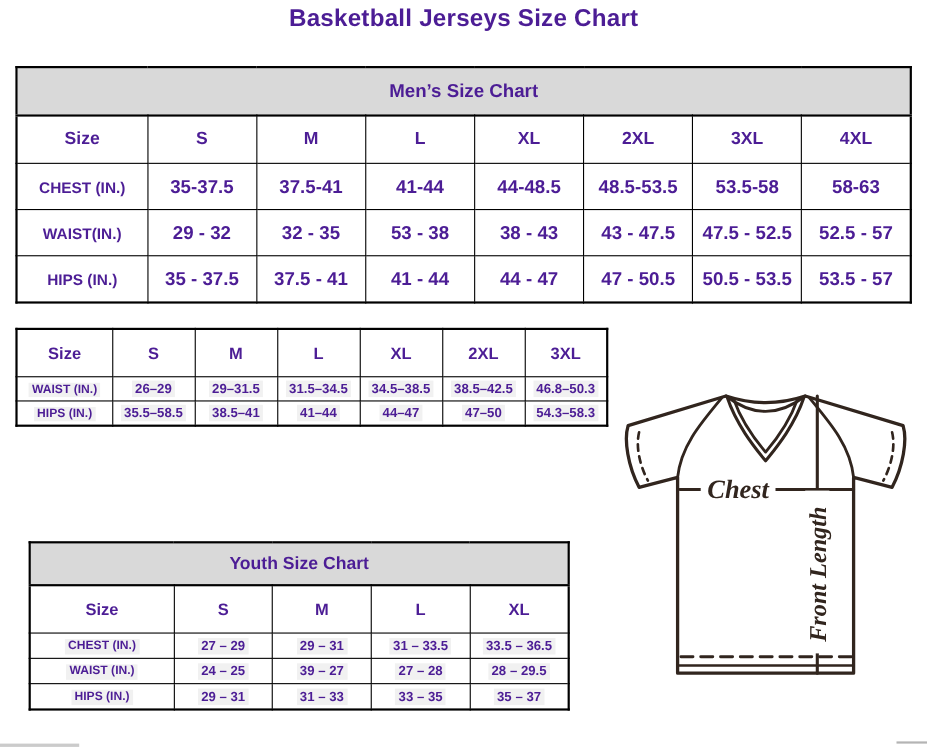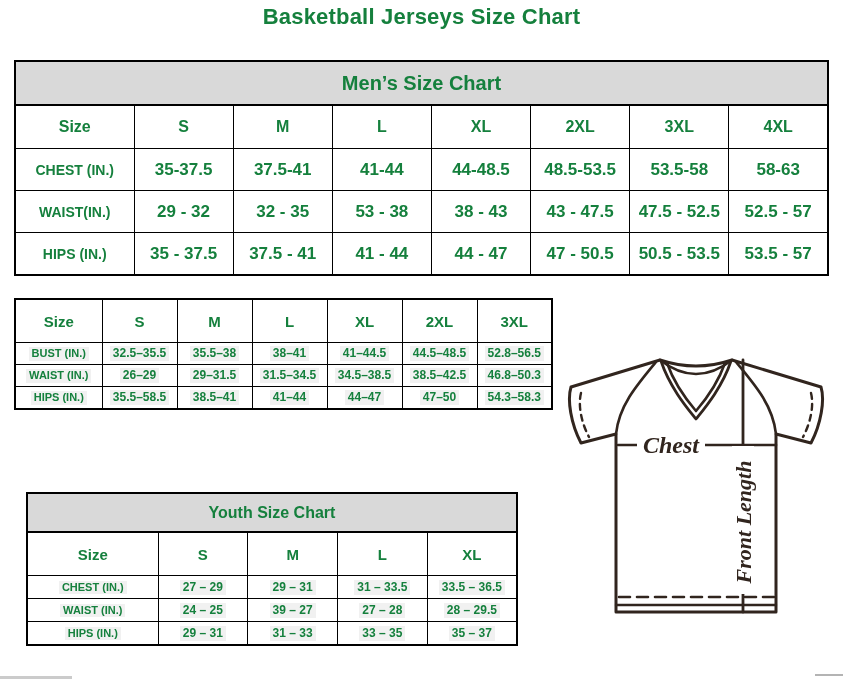--- a/index.html
+++ b/index.html
@@ -1,27 +1,27 @@
 <!DOCTYPE html>
 <html style="--band: #d9d9d9; --border: #000000; --jersey: #31251e; --hl: #f1f1f1;"><head>
 <meta charset="utf-8">
 <style>
   html,body{margin:0;padding:0;background:#fff;}
   .page{position:relative;width:843px;height:679px;background:#fff;overflow:hidden;
-        font-family:"Liberation Sans",sans-serif;color:#15803d;}
+        font-family:"Liberation Sans",sans-serif;color:#4c1d95;}
   .title{position:absolute;top:4px;left:0;width:100%;text-align:center;
          font-size:22px;font-weight:bold;letter-spacing:.2px;}
   table{border-collapse:collapse;table-layout:fixed;position:absolute;background:#fff;
         border:2px solid var(--border,#000);}
   td,th{border:1px solid var(--border,#000);text-align:center;vertical-align:middle;
         padding:0;overflow:hidden;white-space:nowrap;}
   .band{background:var(--band,#d9d9d9);font-weight:bold;border-bottom:2px solid var(--border,#000);}
   
   .men{left:14px;top:60px;width:815px;}
-  .men .band{font-size:20px;height:42px;text-align:center;}
+  .men .band{font-size:17px;height:42px;text-align:center;}
   .men .hdr th{height:42px;font-size:16px;}
   .men .data td{height:41px;font-size:17px;font-weight:bold;}
   .men .data td.rlabel{font-size:14px;}
   
   .sm .band{font-size:16px;height:37px;}
   .sm .hdr th{height:42px;font-size:15px;}
   .sm .data td{font-weight:bold;font-size:12px;}
   .women{left:14px;top:298px;width:539px;}
   .women .data td{height:21px;}
   .youth{left:26px;top:492px;width:492px;}
@@ -115,29 +115,20 @@
     <tr class="hdr">
       <th>Size</th>
       <th>S</th>
       <th>M</th>
       <th>L</th>
       <th>XL</th>
       <th>2XL</th>
       <th>3XL</th>
     </tr>
     <tr class="data">
-      <td class="rlabel"><span class="hl">BUST (IN.)</span></td>
-      <td><span class="hl">32.5–35.5</span></td>
-      <td><span class="hl">35.5–38</span></td>
-      <td><span class="hl">38–41</span></td>
-      <td><span class="hl">41–44.5</span></td>
-      <td><span class="hl">44.5–48.5</span></td>
-      <td><span class="hl">52.8–56.5</span></td>
-    </tr>
-    <tr class="data">
       <td class="rlabel"><span class="hl">WAIST (IN.)</span></td>
       <td><span class="hl">26–29</span></td>
       <td><span class="hl">29–31.5</span></td>
       <td><span class="hl">31.5–34.5</span></td>
       <td><span class="hl">34.5–38.5</span></td>
       <td><span class="hl">38.5–42.5</span></td>
       <td><span class="hl">46.8–50.3</span></td>
     </tr>
     <tr class="data">
       <td class="rlabel"><span class="hl">HIPS (IN.)</span></td>

